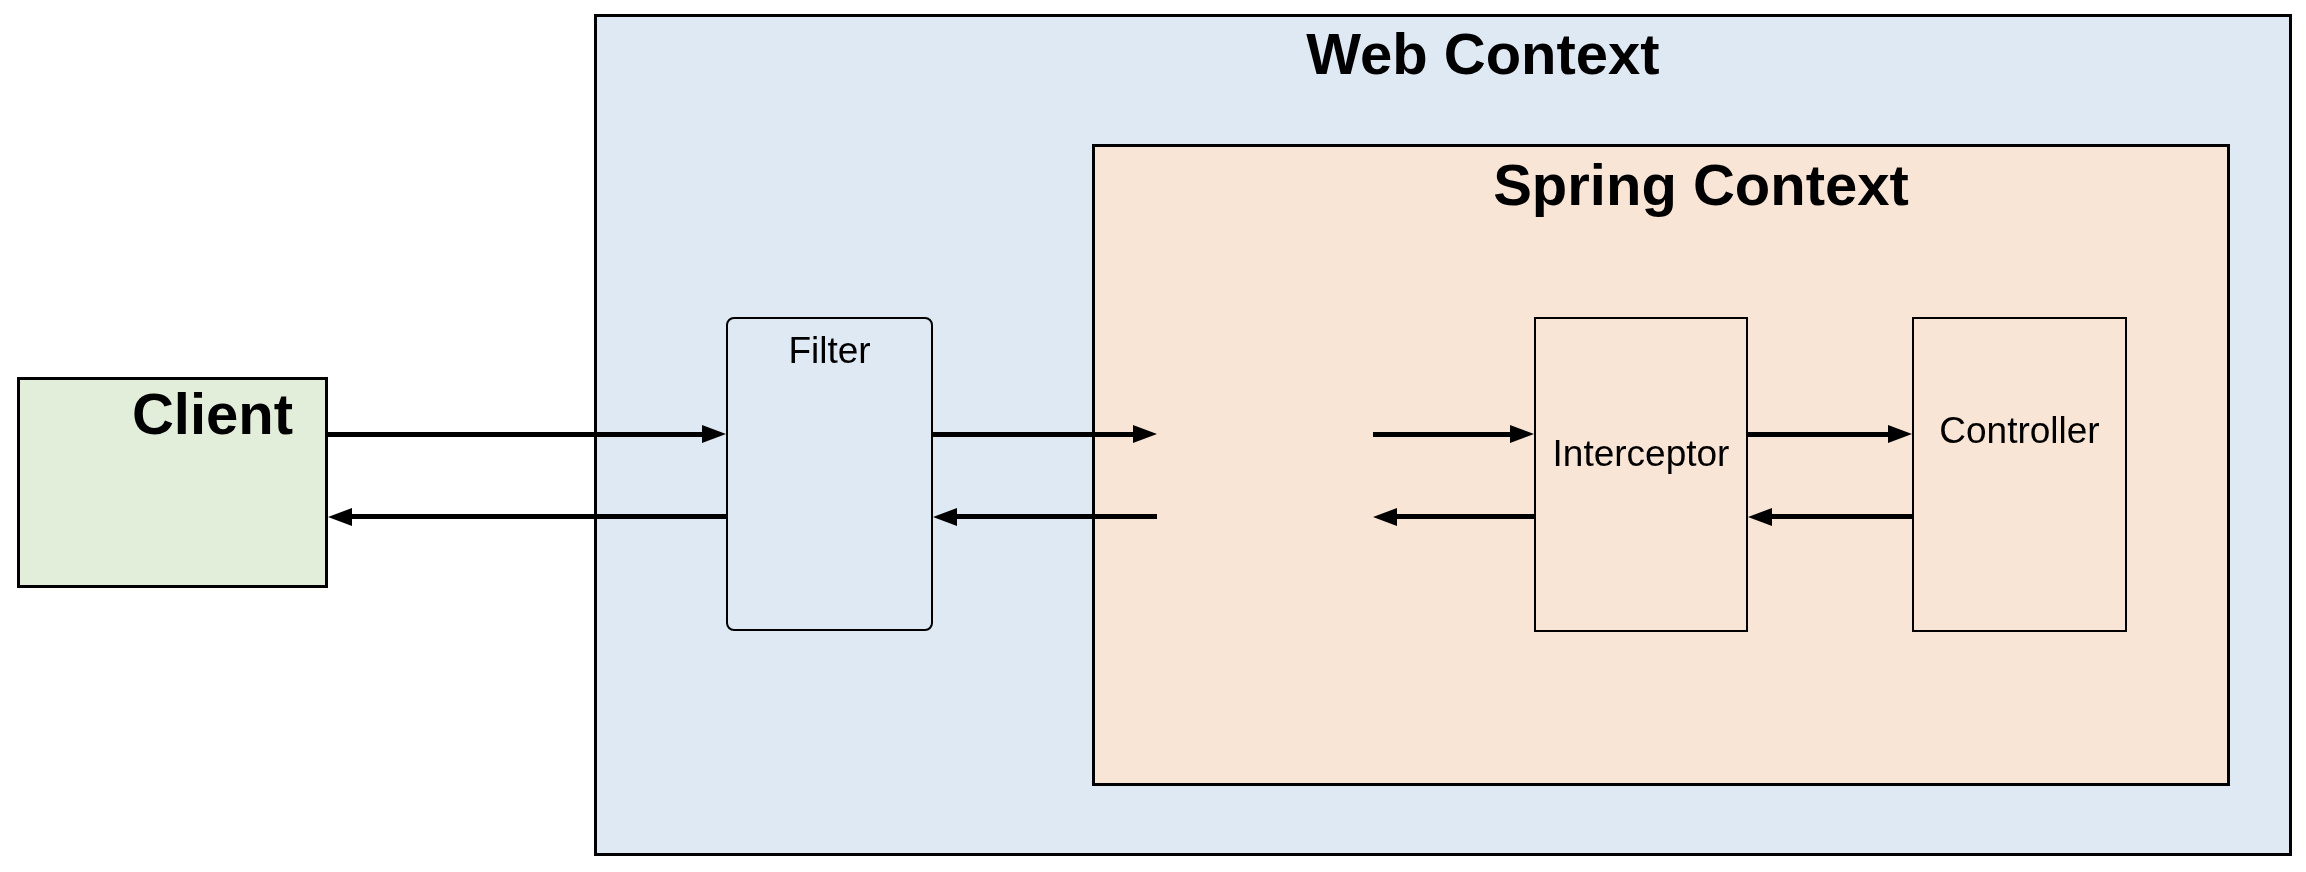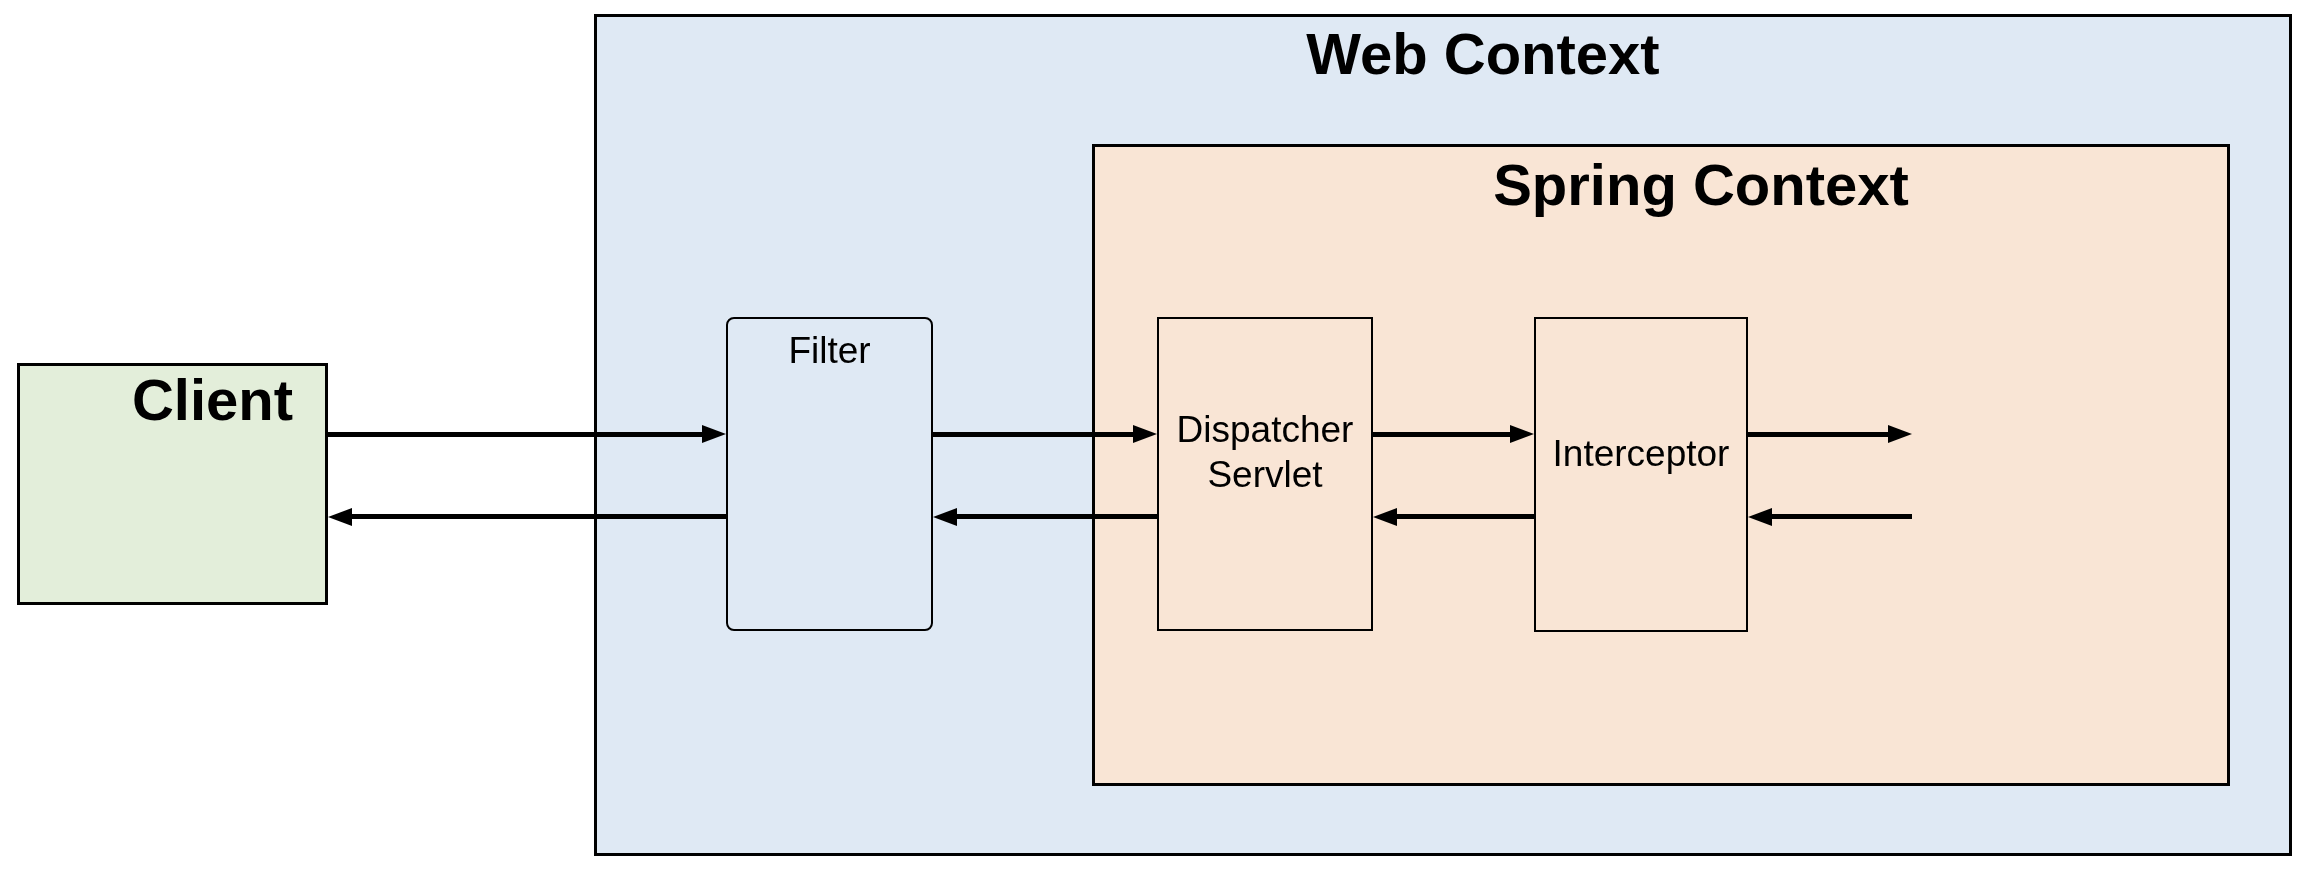--- a/index.html
+++ b/index.html
@@ -33,21 +33,21 @@
     padding-left: 40px;
   }
   .node-label {
     width: 100%;
     text-align: center;
     font-size: 37px;
     line-height: 1.2;
     color: #000000;
   }
   
-  #client         { left: 17px;   top: 363px; width: 311px;  height: 242px; }
+  #client         { left: 17px;   top: 377px; width: 311px;  height: 211px; }
   #client .ctx-title { padding-top: 5px; }
   #web-context    { left: 594px;  top: 14px;  width: 1698px; height: 842px; }
   #web-context > .ctx-title { padding-top: 8px; }
   #filter         { left: 726px;  top: 317px; width: 207px;  height: 314px; border-radius: 8px; }
   #filter .node-label { padding-top: 10px; }
   #spring-context { left: 1092px; top: 144px; width: 1138px; height: 642px; }
   #spring-context > .ctx-title { padding-top: 9px; }
   #dispatcher-servlet { left: 1157px; top: 317px; width: 216px; height: 314px; }
   #dispatcher-servlet .node-label { padding-top: 88px; line-height: 45px; }
   #interceptor    { left: 1534px; top: 317px; width: 214px;  height: 315px; }
@@ -111,31 +111,28 @@
   </div>
 
   <div class="box inner" id="filter" style="background-color: rgb(223, 233, 244);">
     <div class="node-label">Filter</div>
   </div>
 
   <div class="box" id="spring-context" style="background-color: rgb(249, 229, 213);">
     <div class="ctx-title">Spring Context</div>
   </div>
 
-  <div class="box inner" id="dispatcher-servlet" style="background-color: rgb(249, 229, 213);">
-    <div class="node-label">
-      <span>Dispatcher</span><br>
-      <span>Servlet</span>
-    </div>
-  </div>
 
   <div class="box inner" id="interceptor" style="background-color: rgb(249, 229, 213);">
     <div class="node-label">Interceptor</div>
   </div>
 
+  <div class="box inner" id="controller" style="background-color: rgb(249, 229, 213);">
+    <div class="node-label">Controller</div>
+  </div>
 
   <div class="arrow fwd" id="a-client-filter">
     <div class="shaft"></div>
     <div class="head right"></div>
   </div>
   <div class="arrow fwd" id="a-filter-dispatcher">
     <div class="shaft"></div>
     <div class="head right"></div>
   </div>
   <div class="arrow fwd" id="a-dispatcher-interceptor">

